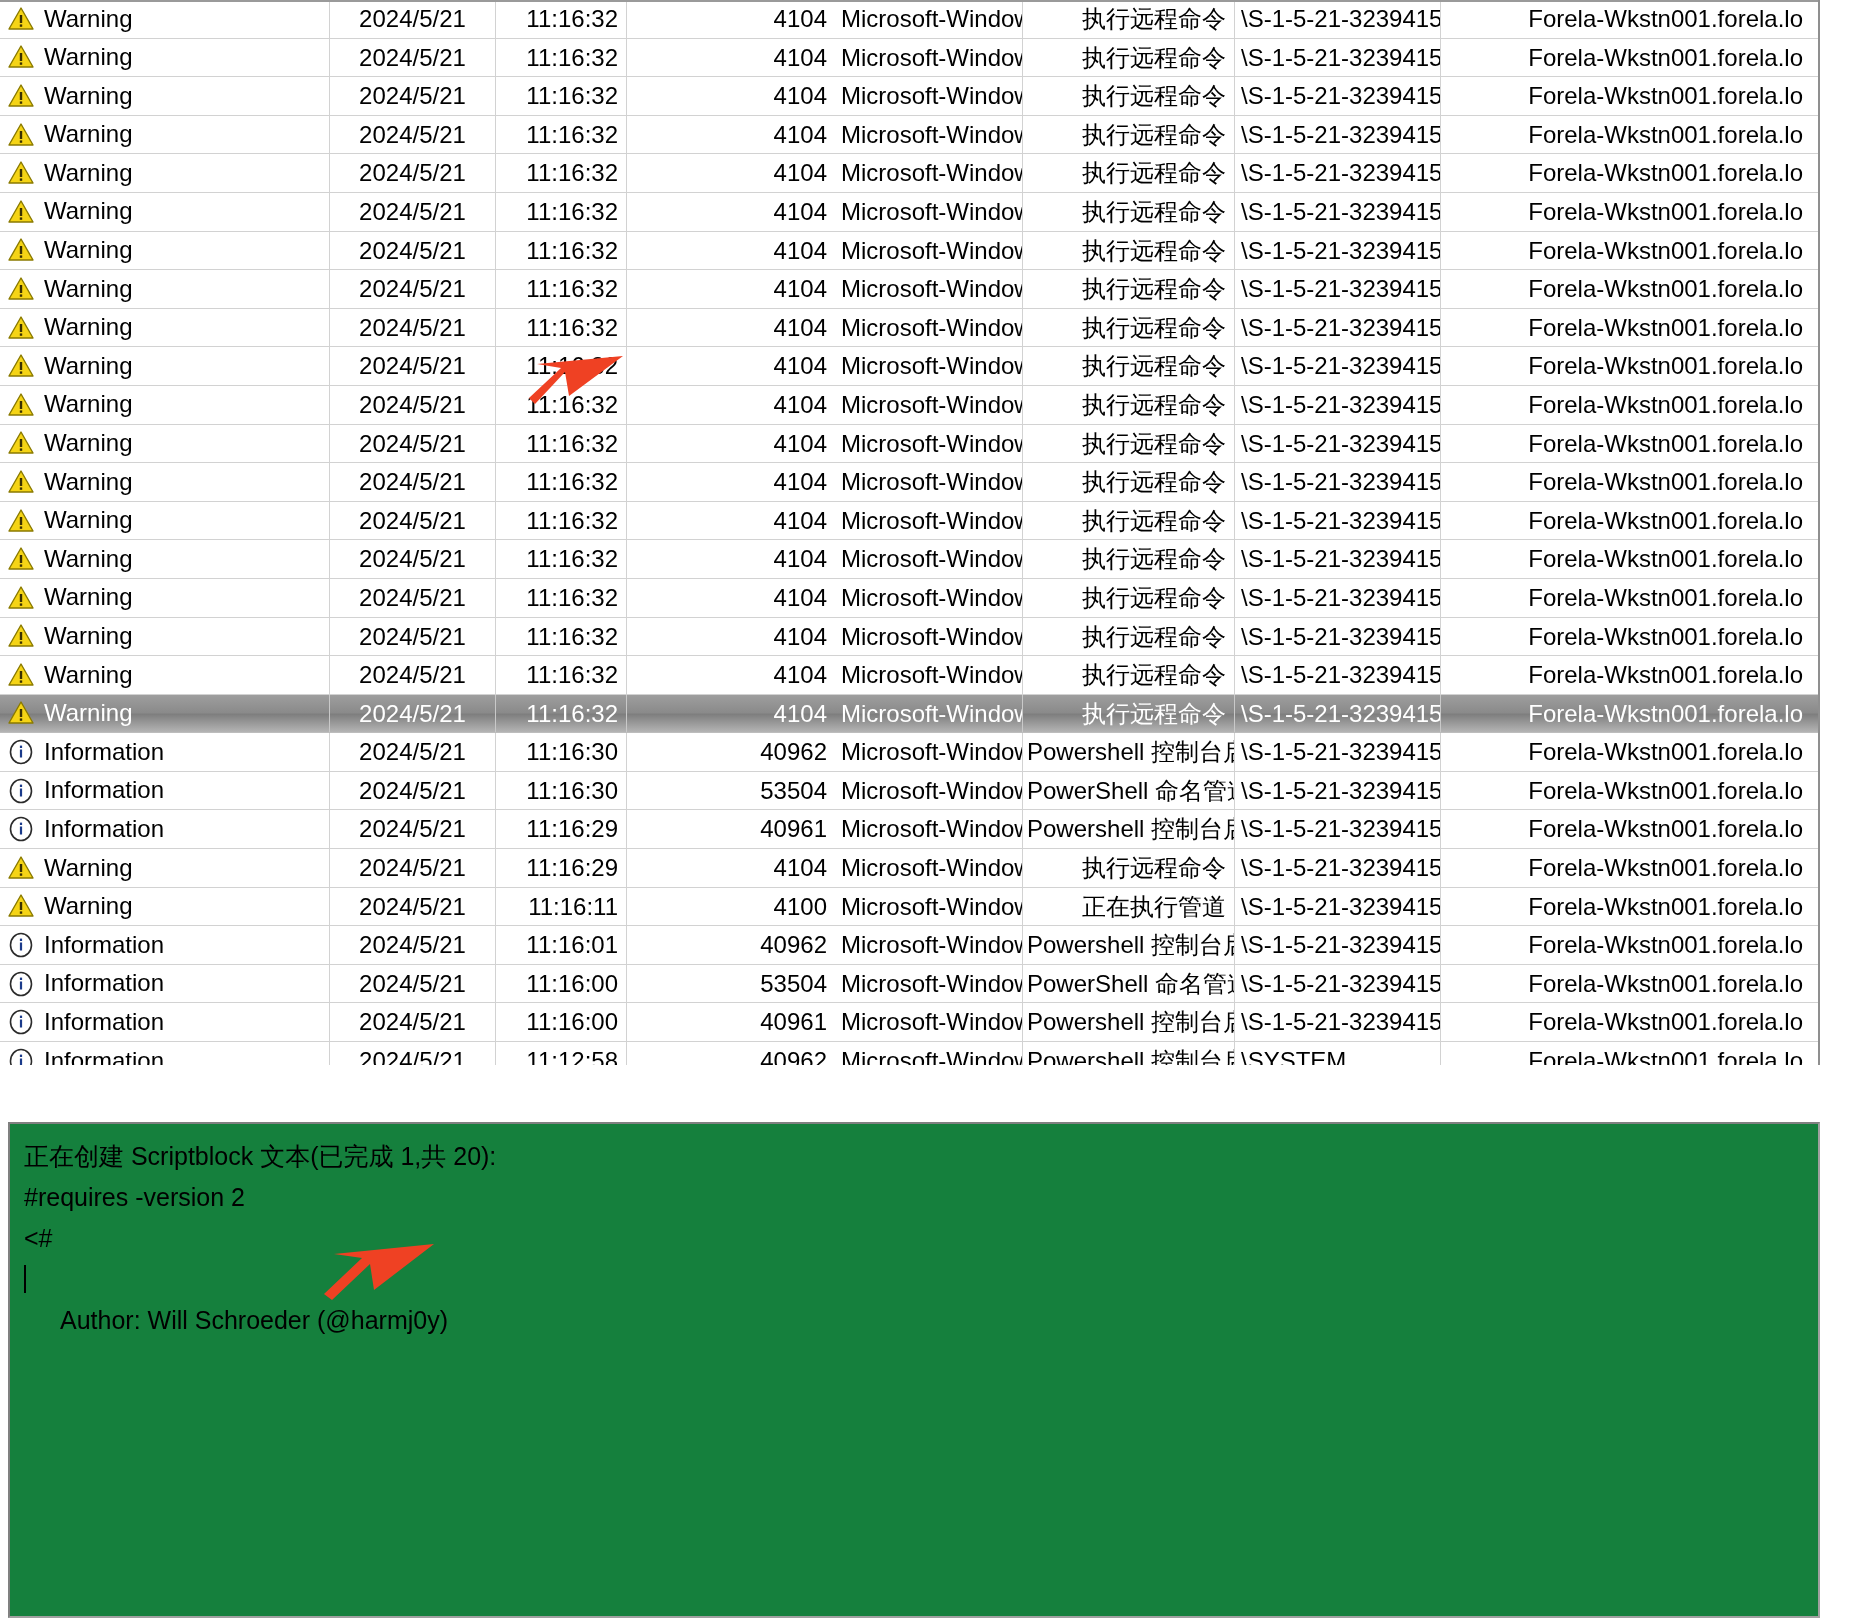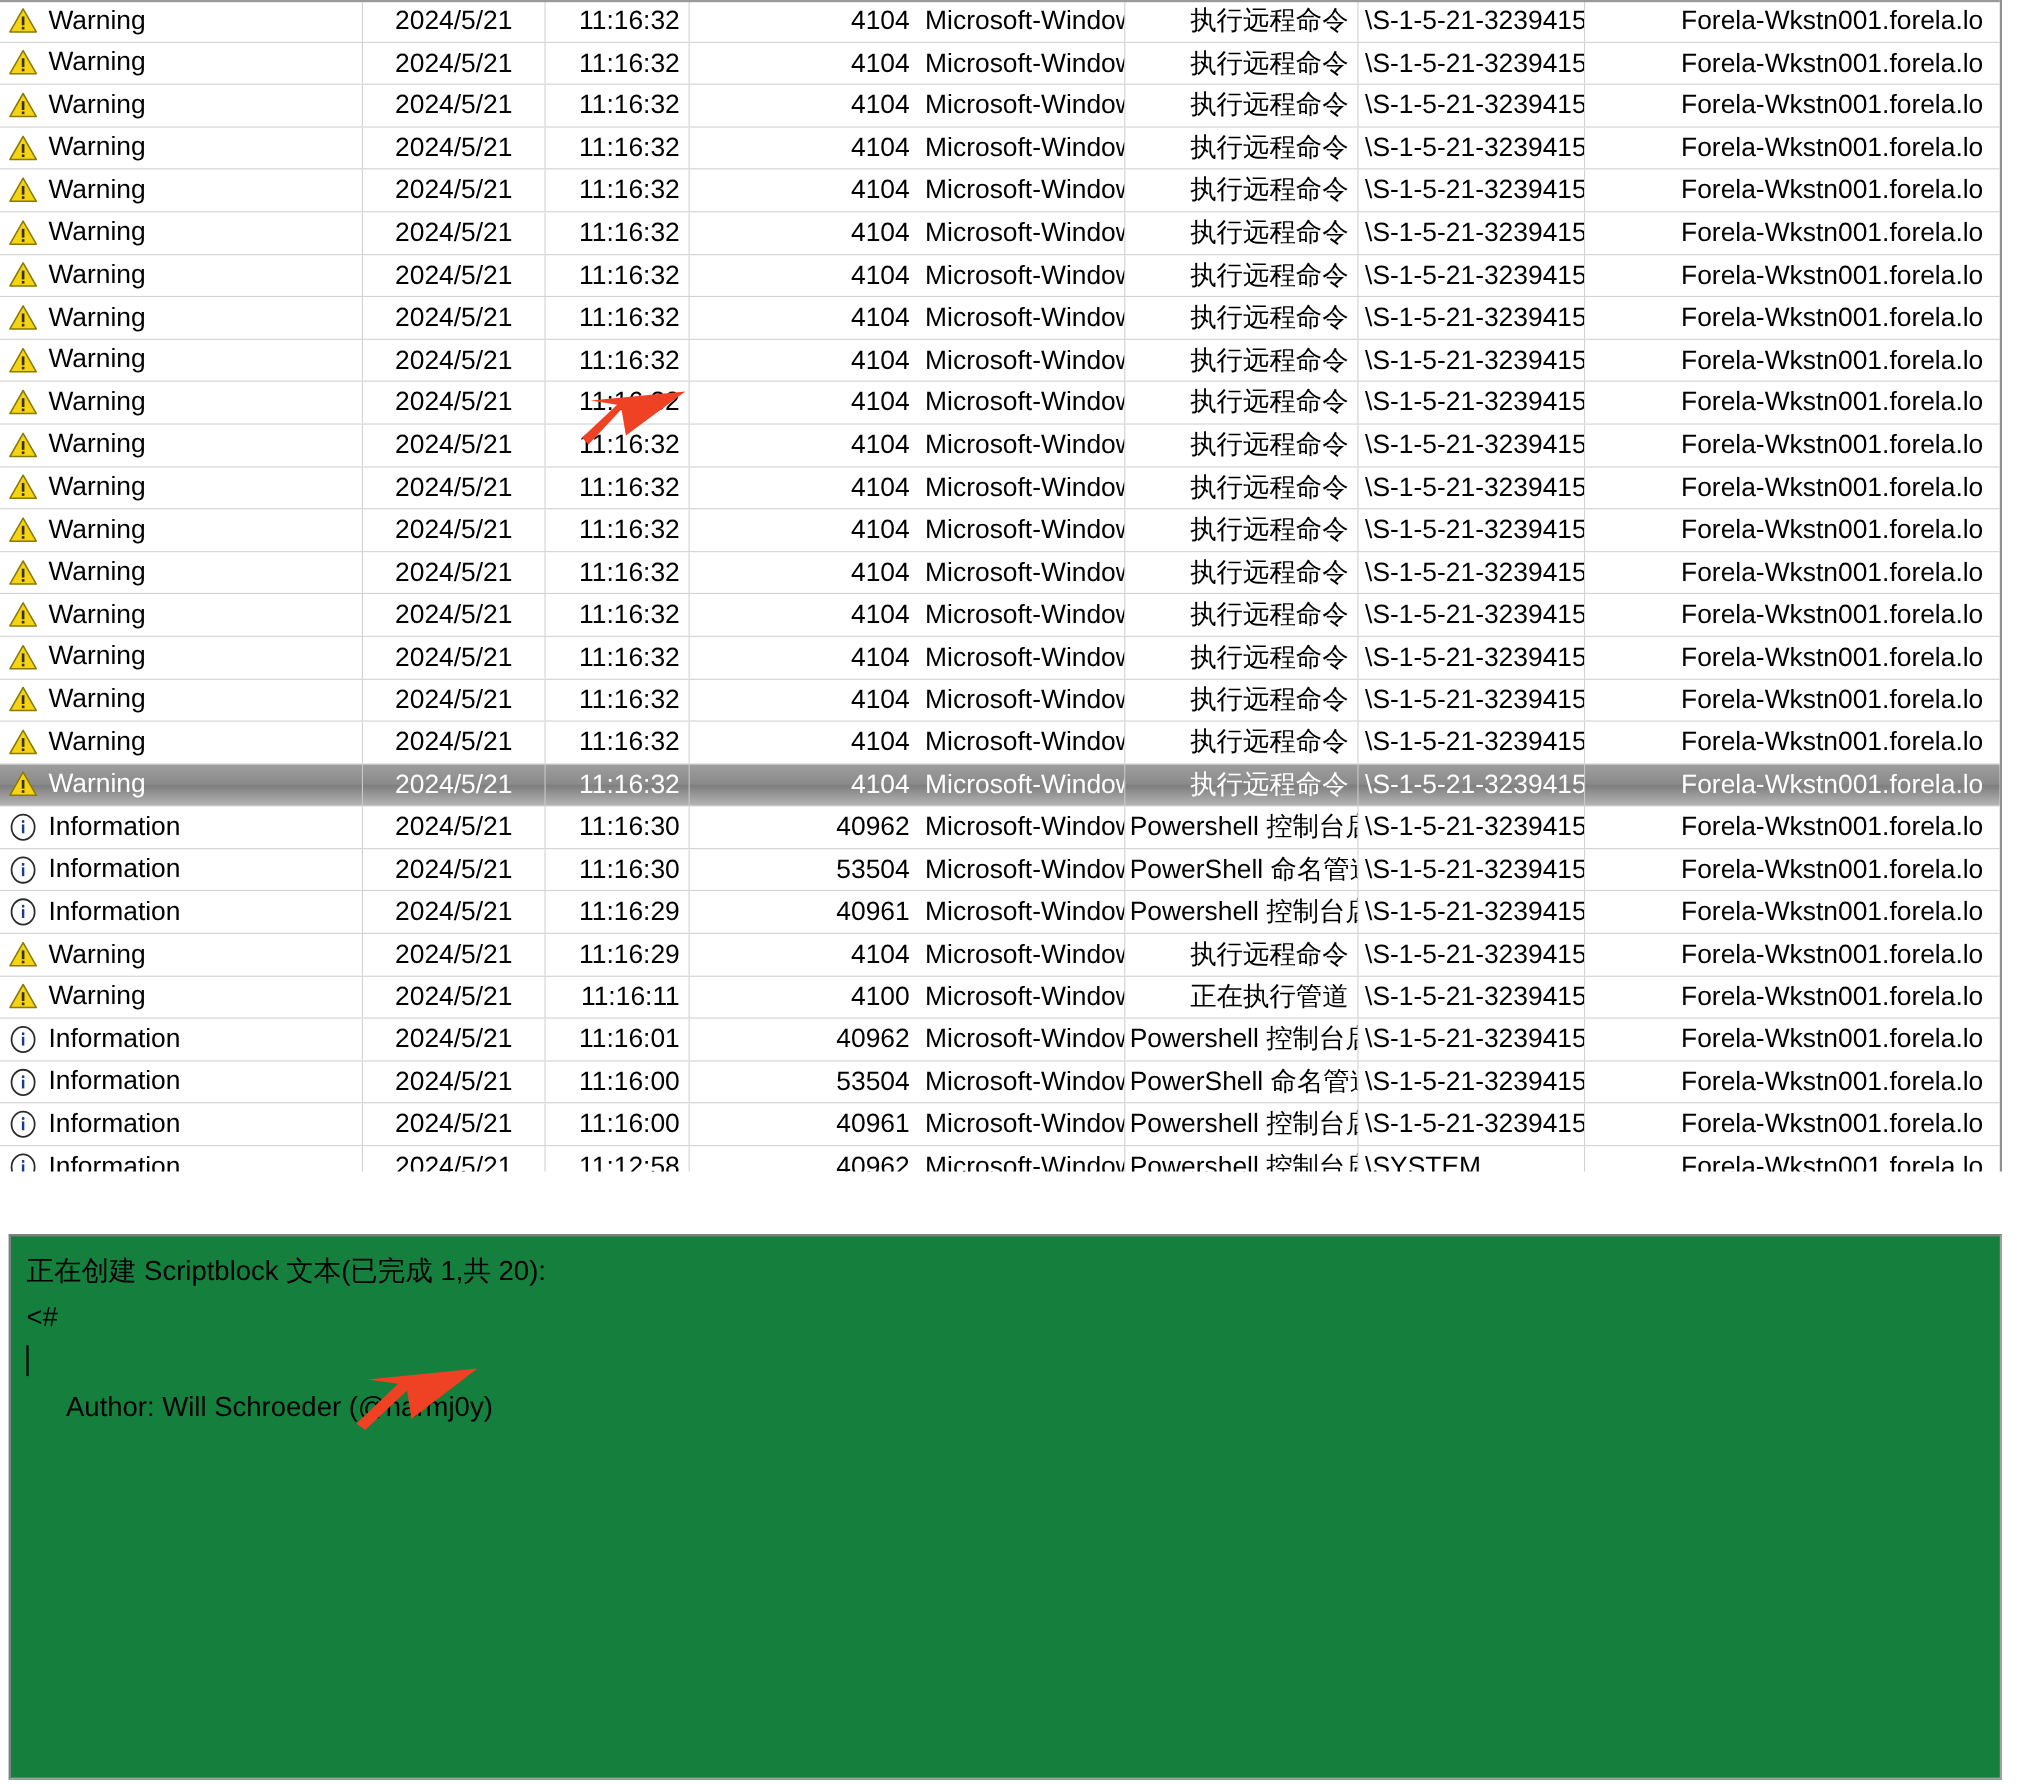--- a/index.html
+++ b/index.html
@@ -682,20 +682,21 @@
         <div class="c c-task">Powershell 控制台启动</div>
         <div class="c c-user">\SYSTEM</div>
         <div class="c c-computer">Forela-Wkstn001.forela.lo</div>
       </div>
     </div>
   <div class="right-scroll-gap"></div>
 
 
   <div class="desc-box" id="desc-box">
       <div class="desc-line">正在创建 Scriptblock 文本(已完成 1,共 20):</div>
+      <div class="desc-line">#requires -version 2</div>
       <div class="desc-line"></div>
       <div class="desc-line">&lt;#</div>
       <div class="desc-line"><span class="caret"></span><span></span></div>
       <div class="desc-line indent">Author: Will Schroeder (@harmj0y)</div>
     </div>
 
   <svg class="arrow" id="arrow-table" viewBox="0 0 100 58">
     <g fill="#ef4123">
       <path d="M98 4 L44 44 L40 20 L10 52 L4 46 L36 16 L12 12 Z"></path>
     </g>

